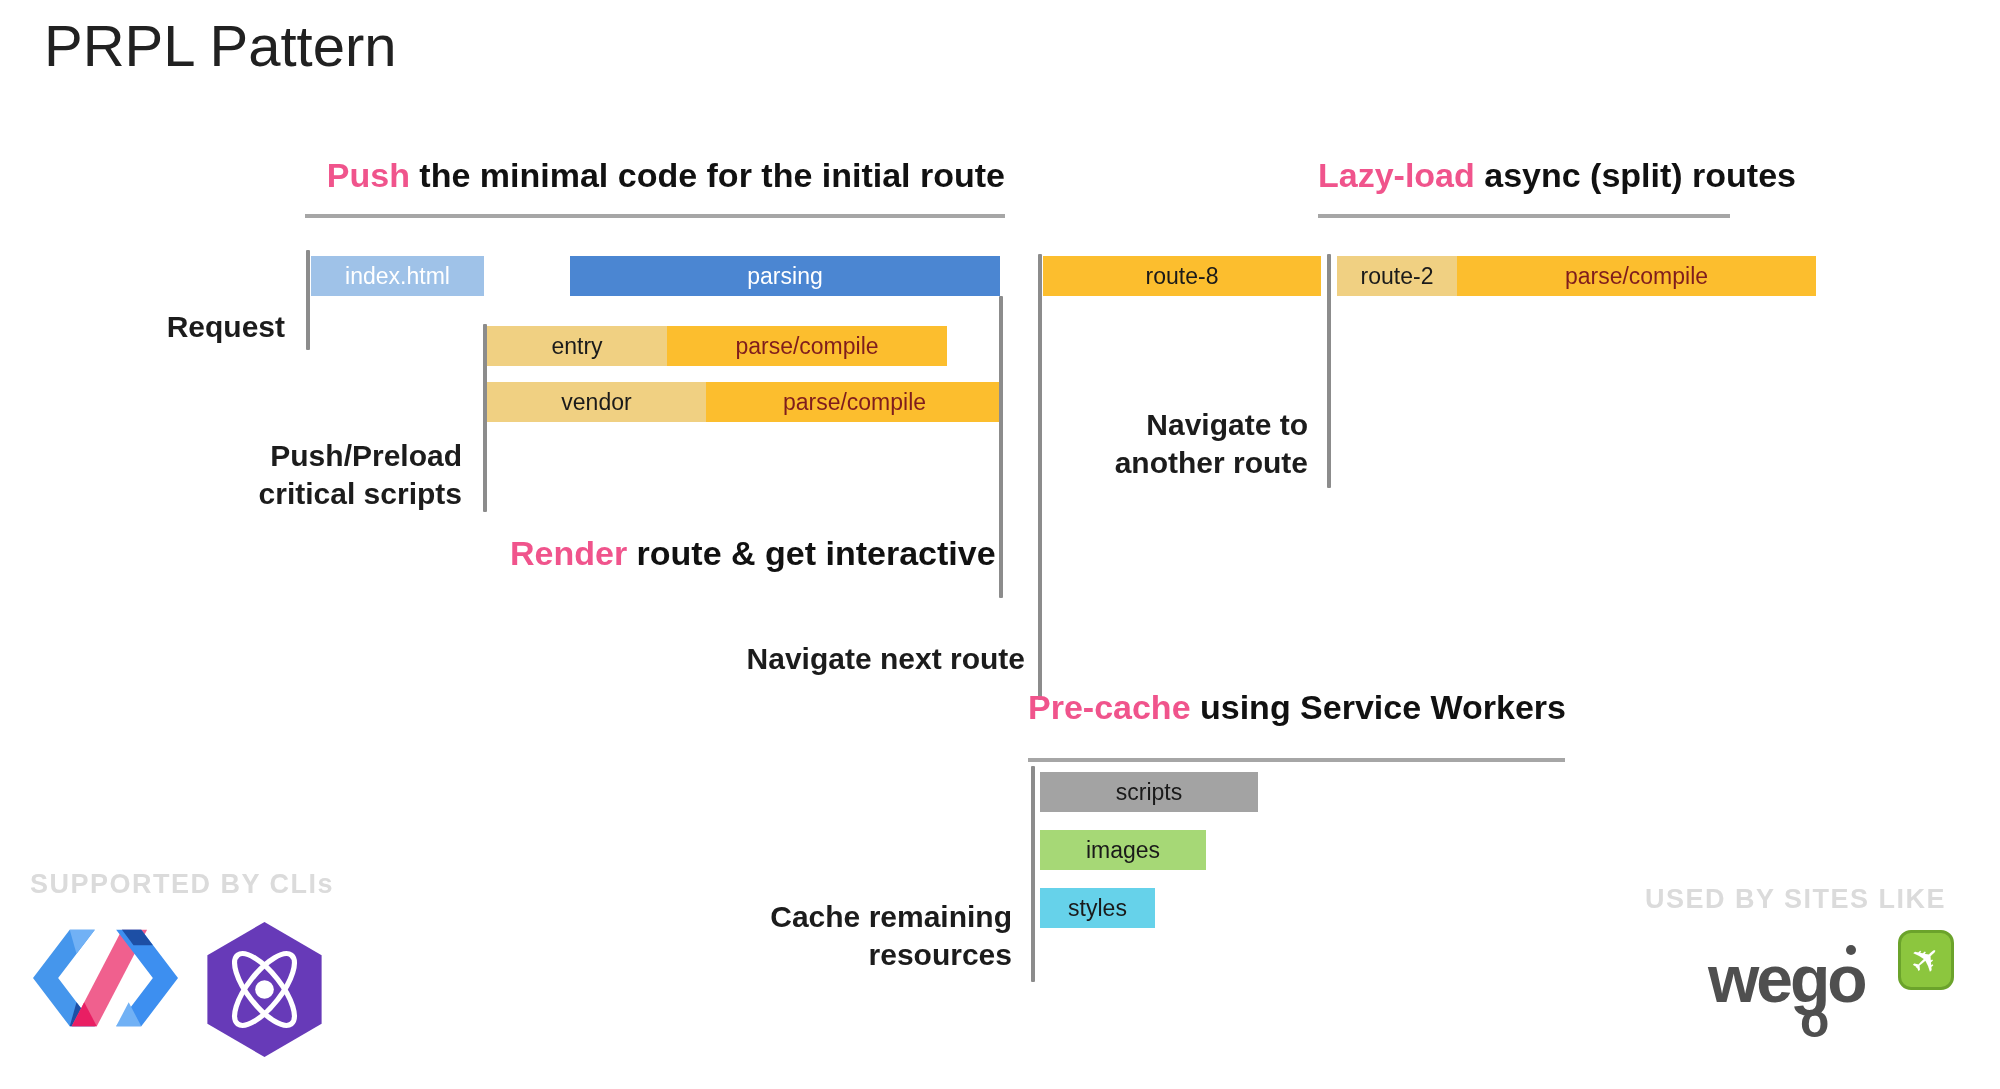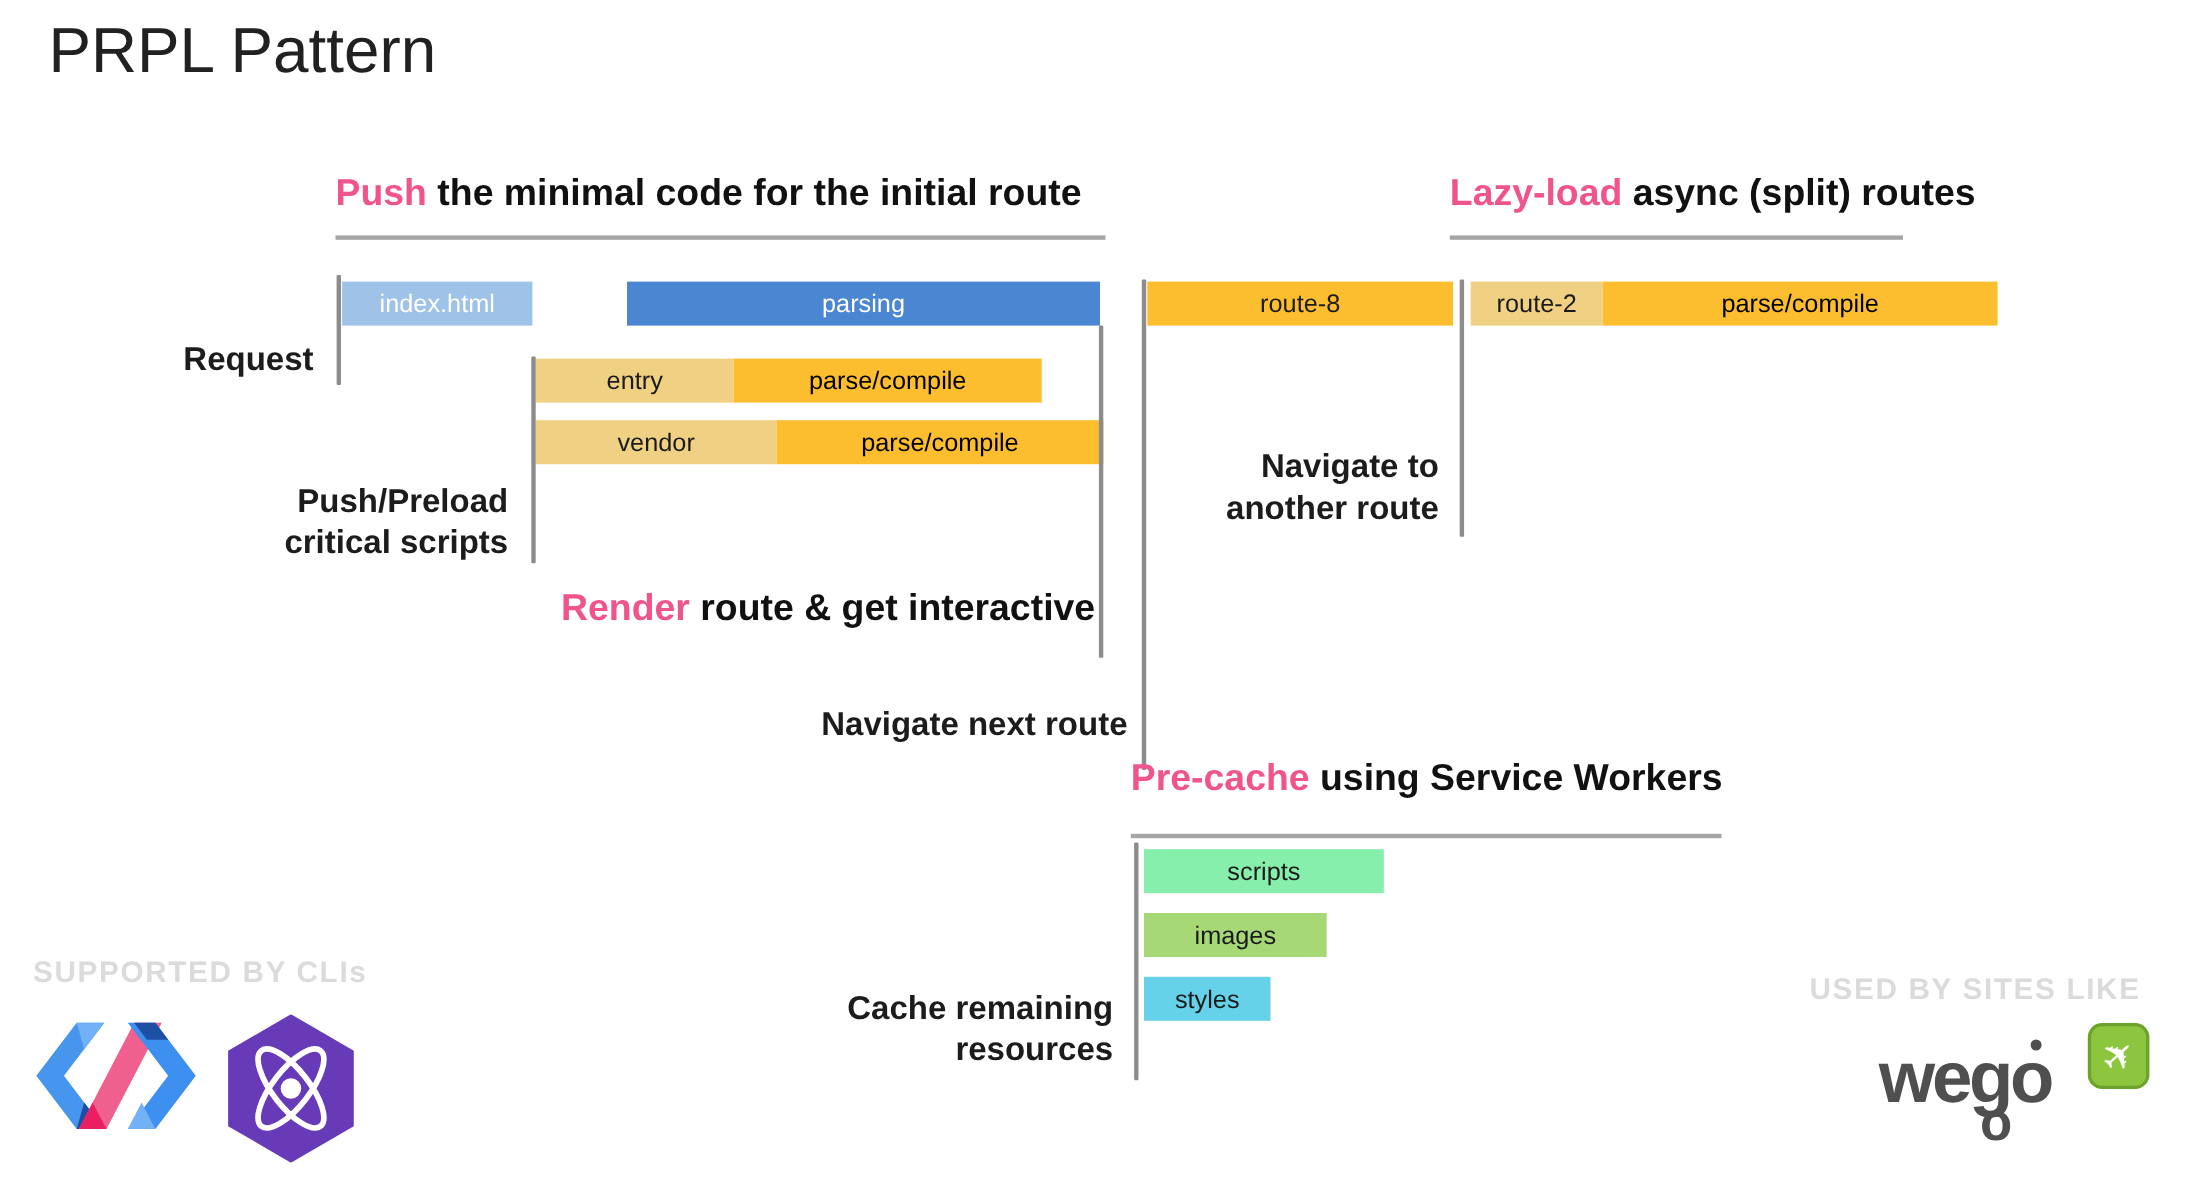--- a/index.html
+++ b/index.html
@@ -9,21 +9,21 @@
   }
   .abs{position:absolute;}
   
   .page-title{
     left:44px;top:12px;font-size:58px;font-weight:300;color:#212121;letter-spacing:0px;
   }
   
   .heading{font-size:34px;font-weight:bold;color:#111111;white-space:nowrap;}
   .heading .hl{color:#f0548c;}
   .rule{height:4px;background:#a6a6a6;}
-  .push-heading{left:305px;top:156px;width:700px;text-align:left;}
+  .push-heading{left:305px;top:156px;width:700px;text-align:right;}
   .push-rule{left:305px;top:214px;width:700px;}
   .lazy-heading{left:1318px;top:156px;width:412px;text-align:center;}
   .lazy-rule{left:1318px;top:214px;width:412px;}
   .render-heading{left:510px;top:534px;}
   .precache-heading{left:1028px;top:688px;width:537px;text-align:center;}
   .precache-rule{left:1028px;top:758px;width:537px;}
   
   .vline{width:4px;background:#8c8c8c;border-radius:1px;}
   .request-line{left:306px;top:250px;height:100px;}
   .pushpreload-line{left:483px;top:324px;height:188px;}
@@ -33,33 +33,33 @@
   .precache-line{left:1031px;top:766px;height:216px;}
   
   .bar{
     height:40px;line-height:40px;text-align:center;font-size:23px;color:#1a1a1a;
     white-space:nowrap;overflow:hidden;
   }
   .bar.blue-light{background:#9fc2e8;color:#ffffff;}
   .bar.blue{background:#4b86d2;color:#ffffff;}
   .bar.tan{background:#f0d082;}
   .bar.orange{background:#fcbe2e;}
-  .bar.orange-dim{background:#fcbe2e;color:#000000;}
+  .bar.orange-dim{background:#fcbe2e;color:#7f1d1d;}
   .bar.green{background:#a6d876;}
   .bar.cyan{background:#66d2ea;}
   .bar-index{left:311px;top:256px;width:173px;}
   .bar-parsing{left:570px;top:256px;width:430px;}
   .bar-entry{left:487px;top:326px;width:180px;}
   .bar-entry-parse{left:667px;top:326px;width:280px;}
   .bar-vendor{left:487px;top:382px;width:219px;}
   .bar-vendor-parse{left:706px;top:382px;width:297px;}
   .bar-route1{left:1043px;top:256px;width:278px;}
   .bar-route2{left:1337px;top:256px;width:120px;}
   .bar-route2-parse{left:1457px;top:256px;width:359px;}
-  .bar-scripts{left:1040px;top:772px;width:218px;background:#86efac;}
+  .bar-scripts{left:1040px;top:772px;width:218px;background:#a3a3a3;}
   .bar-images{left:1040px;top:830px;width:166px;}
   .bar-styles{left:1040px;top:888px;width:115px;}
   
   .side-label{font-size:30px;font-weight:bold;color:#1c1c1c;white-space:nowrap;}
   .request-label{left:120px;top:310px;width:165px;text-align:right;}
   .pushpreload-label{left:160px;top:437px;width:302px;text-align:right;line-height:38px;}
   .navnext-label{left:700px;top:642px;width:325px;text-align:right;}
   .navanother-label{left:1040px;top:406px;width:268px;text-align:right;line-height:38px;}
   .cache-label{left:710px;top:898px;width:302px;text-align:right;line-height:38px;}
   

